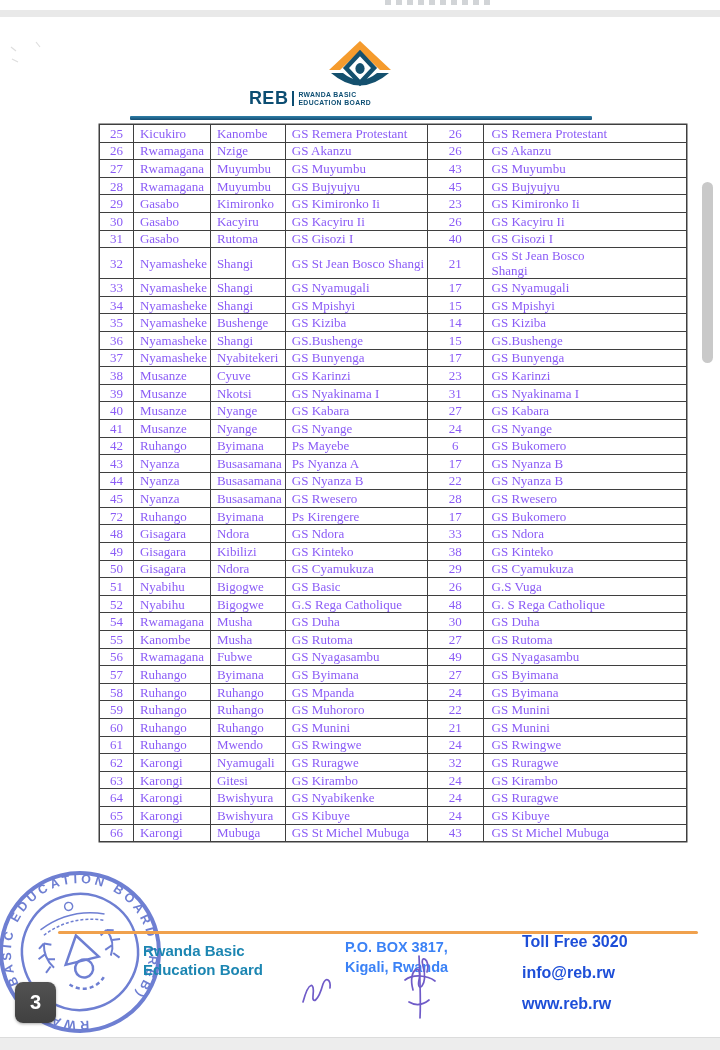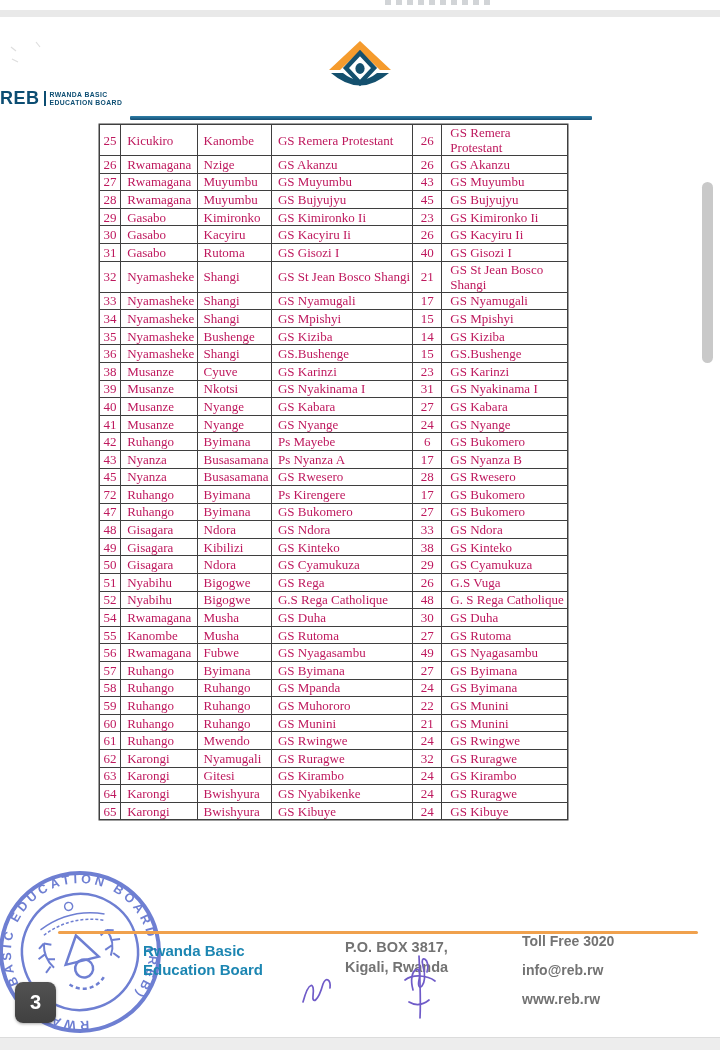--- a/index.html
+++ b/index.html
@@ -16,47 +16,47 @@
   .scroll-thumb { position:absolute; left:702px; top:182px; width:11px; height:181px;
       background:#c9c9c9; border-radius:6px; }
   .page-badge { position:absolute; left:15px; top:982px; width:41px; height:41px;
       background:linear-gradient(#525252,#404040); border-radius:8px; color:#fff;
       font-size:20px; font-weight:bold; display:flex; align-items:center; justify-content:center;
       box-shadow:0 1px 3px rgba(0,0,0,.35); }
 
   
   .logo-mark { position:absolute; left:322px; top:40px; }
   .logo-text { position:absolute; left:0; top:88px; width:620px; display:flex;
-      align-items:center; gap:4px; }
+      justify-content:center; align-items:center; gap:4px; }
   .logo-acronym { font-size:18px; font-weight:900; color:#0c4d72; letter-spacing:.5px; }
   .logo-divider { width:2px; height:15px; background:#0c4d72; }
   .logo-org { font-size:6.8px; font-weight:800; color:#0c4d72; line-height:7.6px; letter-spacing:.4px; }
   .rule { position:absolute; left:130px; top:116px; width:462px; height:4px;
       background:linear-gradient(#2e7fa8,#164f74); border-radius:1px; }
 
   
-  table { position:absolute; left:99px; top:124px; width:469px; border-collapse:collapse;
-      font-family:"Liberation Serif", serif; font-size:13px; color:#be185d; }
+  table { position:absolute; left:99px; top:124px; width:588px; border-collapse:collapse;
+      font-family:"Liberation Serif", serif; font-size:13px; color:#8b5cf6; }
   td { border:1px solid #3f3f3f; height:17.6px; padding:0 2px 0 6px; line-height:15px;
       vertical-align:middle; }
   td.c0 { text-align:center; padding:0; }
   td.c3 { white-space:nowrap; }
   td.c4 { text-align:center; padding:0; }
   td.c5 { white-space:pre-line; padding-left:8px; }
   table { box-shadow:0 0 0 .5px #3f3f3f; }
 
   
   .footer-line { position:absolute; left:58px; top:931px; width:640px; height:3px;
       background:#f0a14d; border-radius:2px; }
   .footer-org { position:absolute; left:143px; top:941px; font-size:15px; font-weight:bold;
       color:#1c86b2; line-height:19px; }
   .footer-address { position:absolute; left:345px; top:937px; font-size:14.5px; font-weight:bold;
-      color:#737373; line-height:20px; }
-  .footer-contacts { position:absolute; left:522px; top:933px; font-size:14px; font-weight:bold;
-      color:#737373; }
+      color:#3b82f6; line-height:20px; }
+  .footer-contacts { position:absolute; left:522px; top:933px; font-size:16px; font-weight:bold;
+      color:#1d4ed8; }
   .footer-contacts div { margin-bottom:13px; }
 
   
   .stamp { position:absolute; left:-15px; top:857px; transform:rotate(-14deg); opacity:.82; }
   .signatures { position:absolute; left:295px; top:950px; }
   .pencil-marks { position:absolute; left:5px; top:38px; opacity:.55; }
 </style>
 </head>
 <body>
 
@@ -186,20 +186,28 @@
         </tr>
         <tr>
           <td class="c0">36</td>
           <td class="c1">Nyamasheke</td>
           <td class="c2">Shangi</td>
           <td class="c3">GS.Bushenge</td>
           <td class="c4">15</td>
           <td class="c5">GS.Bushenge</td>
         </tr>
         <tr>
+          <td class="c0">37</td>
+          <td class="c1">Nyamasheke</td>
+          <td class="c2">Nyabitekeri</td>
+          <td class="c3">GS Bunyenga</td>
+          <td class="c4">17</td>
+          <td class="c5">GS Bunyenga</td>
+        </tr>
+        <tr>
           <td class="c0">38</td>
           <td class="c1">Musanze</td>
           <td class="c2">Cyuve</td>
           <td class="c3">GS Karinzi</td>
           <td class="c4">23</td>
           <td class="c5">GS Karinzi</td>
         </tr>
         <tr>
           <td class="c0">39</td>
           <td class="c1">Musanze</td>
@@ -234,44 +242,44 @@
         </tr>
         <tr>
           <td class="c0">43</td>
           <td class="c1">Nyanza</td>
           <td class="c2">Busasamana</td>
           <td class="c3">Ps Nyanza A</td>
           <td class="c4">17</td>
           <td class="c5">GS Nyanza B</td>
         </tr>
         <tr>
+          <td class="c0">44</td>
+          <td class="c1">Nyanza</td>
+          <td class="c2">Busasamana</td>
+          <td class="c3">GS Nyanza B</td>
+          <td class="c4">22</td>
+          <td class="c5">GS Nyanza B</td>
+        </tr>
+        <tr>
           <td class="c0">45</td>
           <td class="c1">Nyanza</td>
           <td class="c2">Busasamana</td>
           <td class="c3">GS Rwesero</td>
           <td class="c4">28</td>
           <td class="c5">GS Rwesero</td>
         </tr>
         <tr>
           <td class="c0">72</td>
           <td class="c1">Ruhango</td>
           <td class="c2">Byimana</td>
           <td class="c3">Ps Kirengere</td>
           <td class="c4">17</td>
           <td class="c5">GS Bukomero</td>
         </tr>
         <tr>
-          <td class="c0">47</td>
-          <td class="c1">Ruhango</td>
-          <td class="c2">Byimana</td>
-          <td class="c3">GS Bukomero</td>
-          <td class="c4">27</td>
-          <td class="c5">GS Bukomero</td>
-        </tr>
-        <tr>
           <td class="c0">48</td>
           <td class="c1">Gisagara</td>
           <td class="c2">Ndora</td>
           <td class="c3">GS Ndora</td>
           <td class="c4">33</td>
           <td class="c5">GS Ndora</td>
         </tr>
         <tr>
           <td class="c0">49</td>
           <td class="c1">Gisagara</td>
@@ -285,21 +293,21 @@
           <td class="c1">Gisagara</td>
           <td class="c2">Ndora</td>
           <td class="c3">GS Cyamukuza</td>
           <td class="c4">29</td>
           <td class="c5">GS Cyamukuza</td>
         </tr>
         <tr>
           <td class="c0">51</td>
           <td class="c1">Nyabihu</td>
           <td class="c2">Bigogwe</td>
-          <td class="c3">GS Rega</td>
+          <td class="c3">GS Basic</td>
           <td class="c4">26</td>
           <td class="c5">G.S Vuga</td>
         </tr>
         <tr>
           <td class="c0">52</td>
           <td class="c1">Nyabihu</td>
           <td class="c2">Bigogwe</td>
           <td class="c3">G.S Rega Catholique</td>
           <td class="c4">48</td>
           <td class="c5">G. S Rega Catholique</td>
@@ -392,20 +400,28 @@
           <td class="c4">24</td>
           <td class="c5">GS Ruragwe</td>
         </tr>
         <tr>
           <td class="c0">65</td>
           <td class="c1">Karongi</td>
           <td class="c2">Bwishyura</td>
           <td class="c3">GS Kibuye</td>
           <td class="c4">24</td>
           <td class="c5">GS Kibuye</td>
+        </tr>
+        <tr>
+          <td class="c0">66</td>
+          <td class="c1">Karongi</td>
+          <td class="c2">Mubuga</td>
+          <td class="c3">GS St Michel Mubuga</td>
+          <td class="c4">43</td>
+          <td class="c5">GS St Michel Mubuga</td>
         </tr>
       </tbody>
   </table>
 
   <svg class="stamp" width="190" height="190" viewBox="0 0 190 190">
     <g stroke="#4f63c9" fill="none">
       <circle cx="95" cy="95" r="79" stroke-width="4"></circle>
       <circle cx="95" cy="95" r="58" stroke-width="2.5"></circle>
       <path id="stamp-text-path" d="M95,164 a69,69 0 1 1 0.02,0" stroke="none"></path>
       <path d="M62,64 Q95,50 128,64" stroke-width="1.5"></path>

